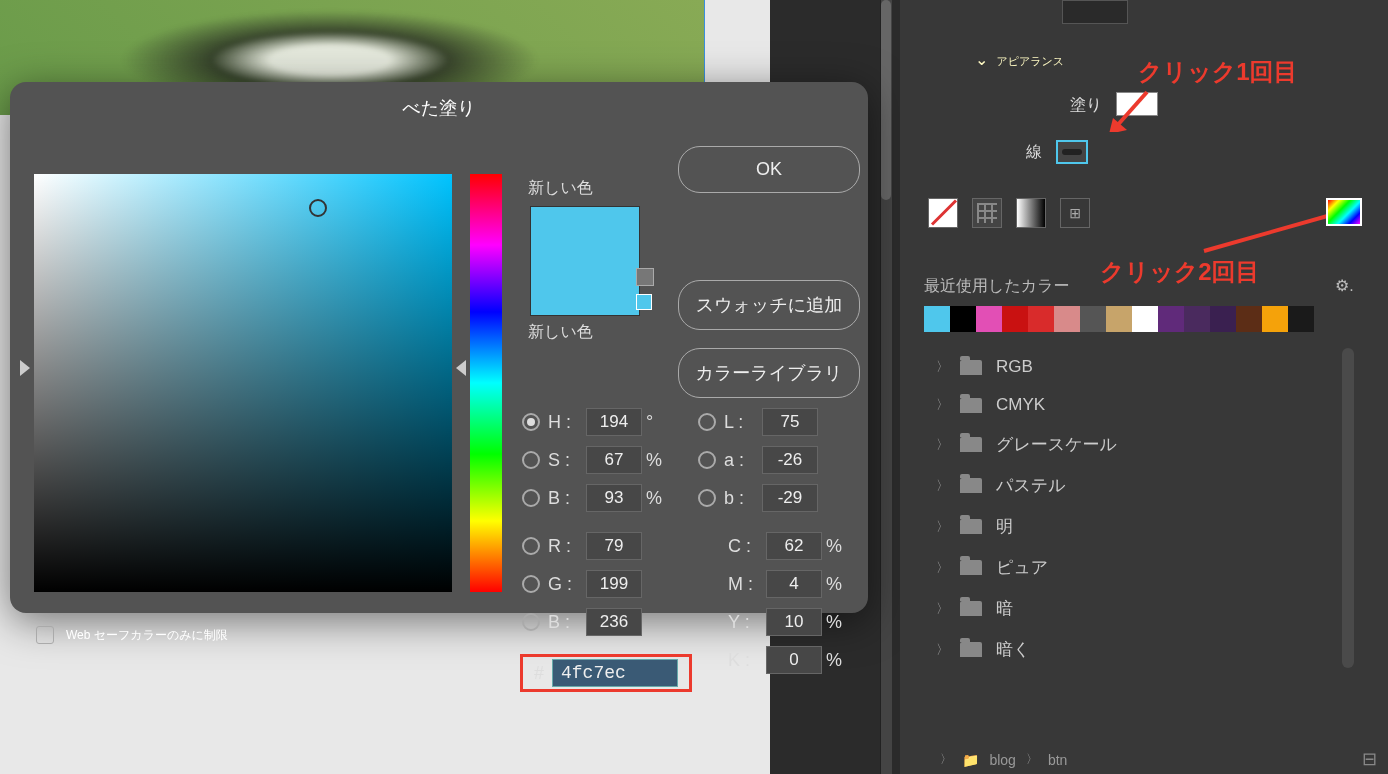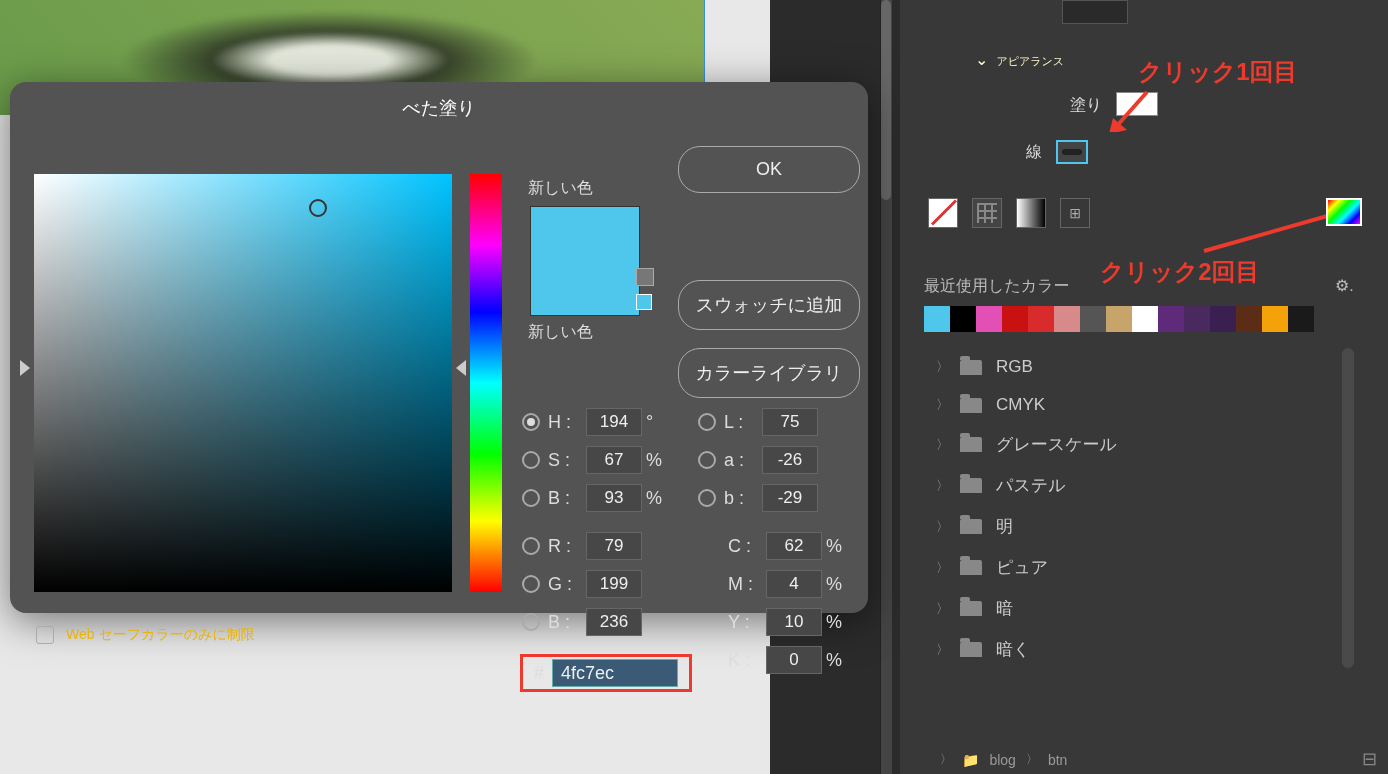--- a/index.html
+++ b/index.html
@@ -41,24 +41,24 @@
 .input-row { position: absolute; display: flex; align-items: center; color: #ddd; font-size: 18px; }
 .radio { width: 18px; height: 18px; border: 2px solid #aaa; border-radius: 50%; margin-right: 8px; display: inline-block; position: relative; }
 .radio.checked::after { content: ""; position: absolute; left: 3px; top: 3px; width: 8px; height: 8px; border-radius: 50%; background: #ddd; }
 .label { width: 34px; display: inline-block; }
 .num-input { width: 56px; height: 28px; background: #474747; border: 1px solid #666; color: #eee; font-size: 17px; text-align: center; margin: 0 4px; }
 .unit { width: 20px; display: inline-block; }
 
 
 .hex-row { position: absolute; left: 510px; top: 572px; width: 172px; height: 38px; border: 3px solid #ec3a2d; display: flex; align-items: center; justify-content: center; }
 .hex-hash { color: #ddd; font-size: 18px; margin-right: 8px; }
-.hex-input { width: 126px; height: 28px; background: #3a5a75; border: 1px solid #6aa; color: #eee; font-size: 18px; padding: 0 8px; }
-
-
-.checkbox-row { position: absolute; left: 26px; top: 544px; color: #eab308; font-size: 14px; display: flex; align-items: center; }
+.hex-input { width: 126px; height: 28px; background: #3a5a75; border: 1px solid #6aa; color: #eee; font-size: 18px; padding: 0 8px; font-family: Liberation Mono, monospace; }
+
+
+.checkbox-row { position: absolute; left: 26px; top: 544px; color: #ffffff; font-size: 12px; display: flex; align-items: center; }
 .checkbox { width: 18px; height: 18px; border: 1px solid #aaa; border-radius: 3px; margin-right: 12px; }
 
 
 .right-panel { position: absolute; left: 900px; top: 0; width: 488px; height: 774px; background: #383838; }
 .scrollbar-hint { position: absolute; left: 880px; top: 0; width: 12px; height: 774px; background: #444; border-left: 1px solid #222; }
 .scrollbar-thumb { position: absolute; left: 881px; top: 0; width: 10px; height: 200px; background: #666; border-radius: 5px; }
 .appearance-header { position: absolute; left: 975px; top: 54px; color: #fef9c3; font-size: 11px; display: flex; }
 .appearance-header::before { content: "⌄"; margin-right: 8px; transform: translateY(-4px); font-size: 16px; }
 .fill-row { position: absolute; left: 1070px; top: 92px; color: #ddd; font-size: 16px; display: flex; align-items: flex-end; }
 .fill-swatch { width: 42px; height: 24px; background: #fff; border: 1px solid #888; margin-left: 14px; }

